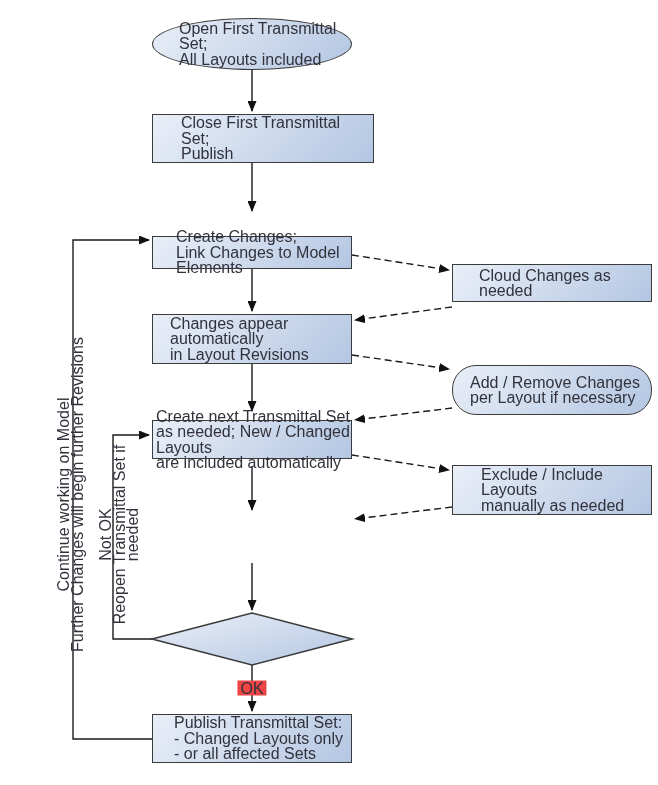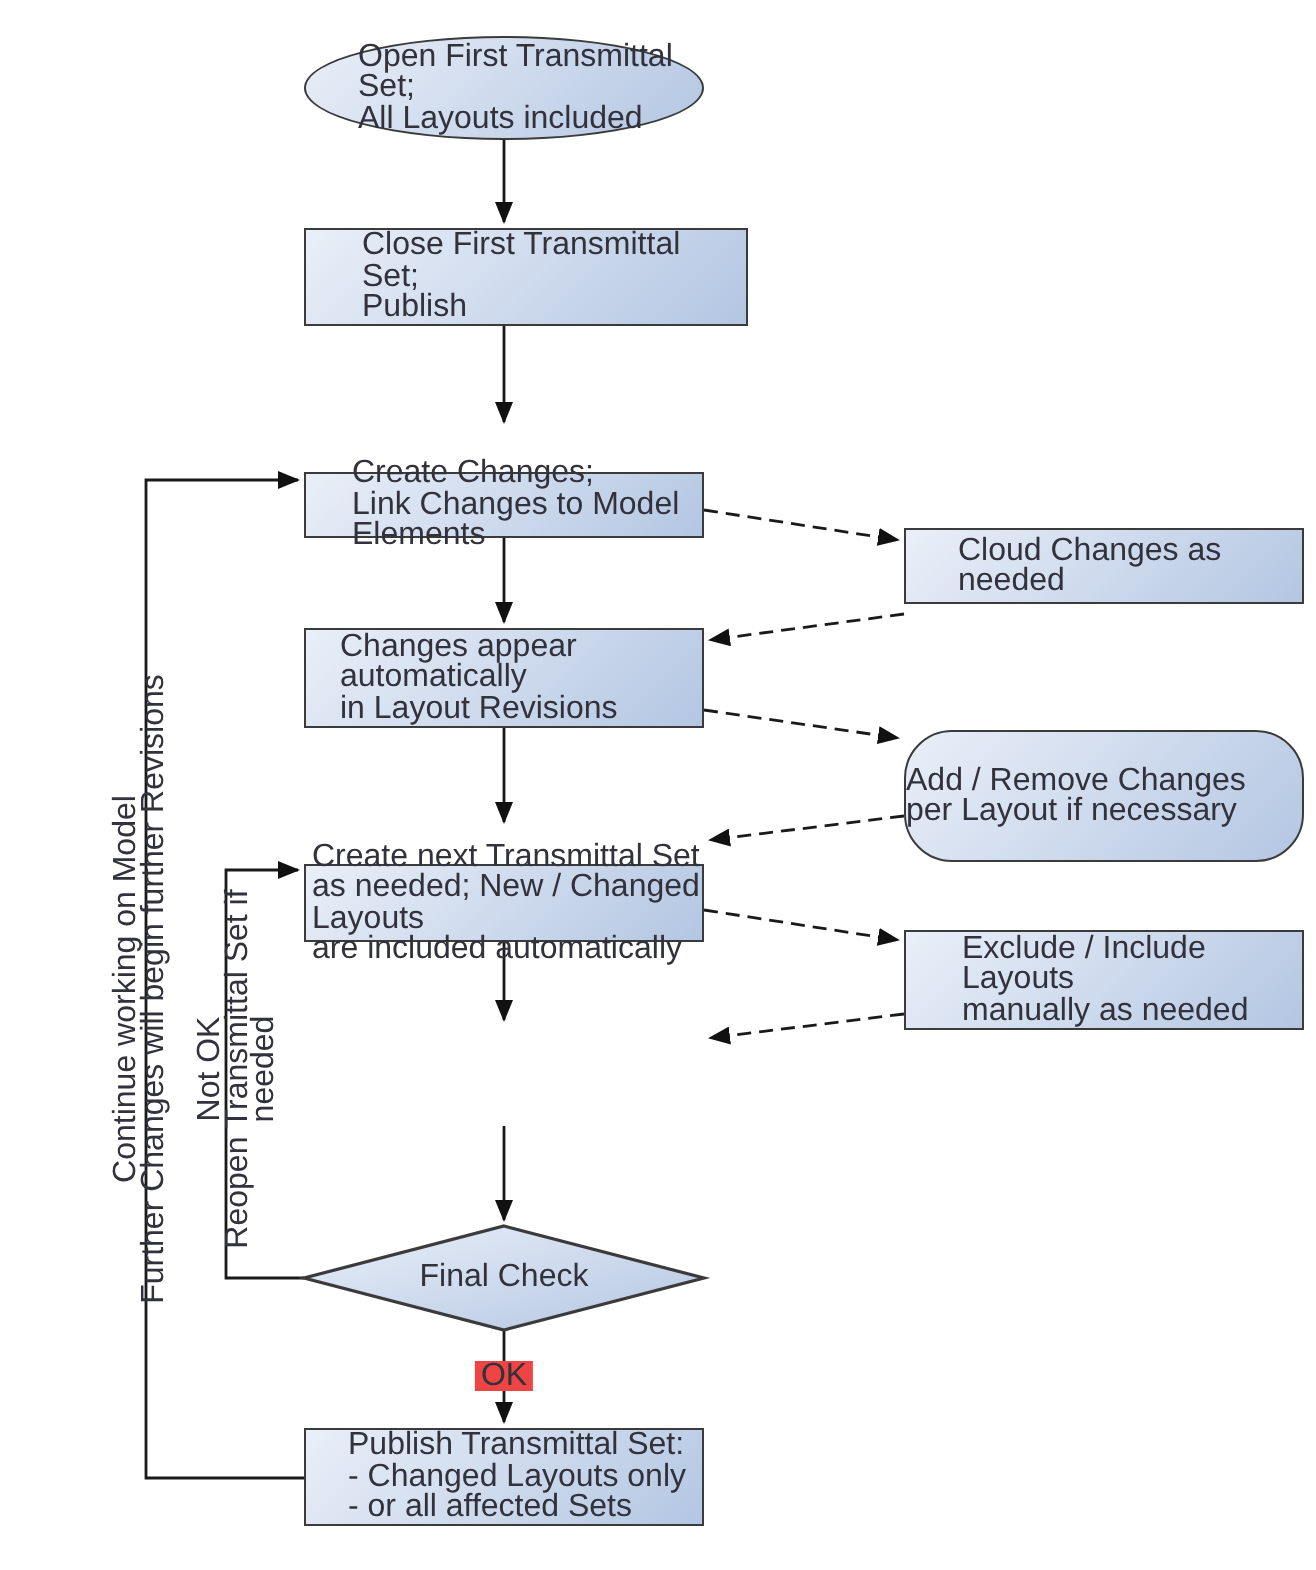--- a/index.html
+++ b/index.html
@@ -111,48 +111,47 @@
   <div class="node" style="left:152px; top:214px; width:200px; height:33px; padding-left:23px;margin-top:22px;">
     <span class="node-label">Create Changes;
 Link Changes to Model Elements</span>
   </div>
 
   <div class="node" style="left:152px; top:314px; width:200px; height:50px; padding-left:17px;">
     <span class="node-label">Changes appear automatically
 in Layout Revisions</span>
   </div>
 
-  <div class="node" style="left:152px; top:432px; width:200px; height:39px; padding-left:3px;">
+  <div class="node" style="left:152px; top:420px; width:200px; height:39px; padding-left:3px;">
     <span class="node-label">Create next Transmittal Set
  as needed; New / Changed Layouts
 are included automatically</span>
   </div>
 
 
   <div class="node" style="left:152px; top:714px; width:200px; height:49px; padding-left:21px;">
     <span class="node-label">Publish Transmittal Set:
 - Changed Layouts only
 - or all affected Sets</span>
   </div>
 
   <div class="node" style="left:452px; top:264px; width:200px; height:38px; padding-left:26px;">
     <span class="node-label">Cloud Changes as needed</span>
   </div>
 
-  <div class="node" style="left:452px; top:365px; width:200px; height:66px; border-radius:24px;">
+  <div class="node" style="left:452px; top:365px; width:200px; height:50px; padding-left:17px;border-radius:24px;">
     <span class="node-label">Add / Remove Changes
 per Layout if necessary</span>
   </div>
 
   <div class="node" style="left:452px; top:465px; width:200px; height:50px; padding-left:28px;">
     <span class="node-label">Exclude / Include Layouts
 manually as needed</span>
   </div>
 
-  <div class="diamond-label">Final Check</div>
 
   <div class="edge-label-ok">OK</div>
 
   <div class="vlabel vlabel-continue">Continue working on Model
 Further Changes will begin further Revisions</div>
 
   <div class="vlabel vlabel-notok">Not OK
 Reopen Transmittal Set if needed</div>
 
 </div>

